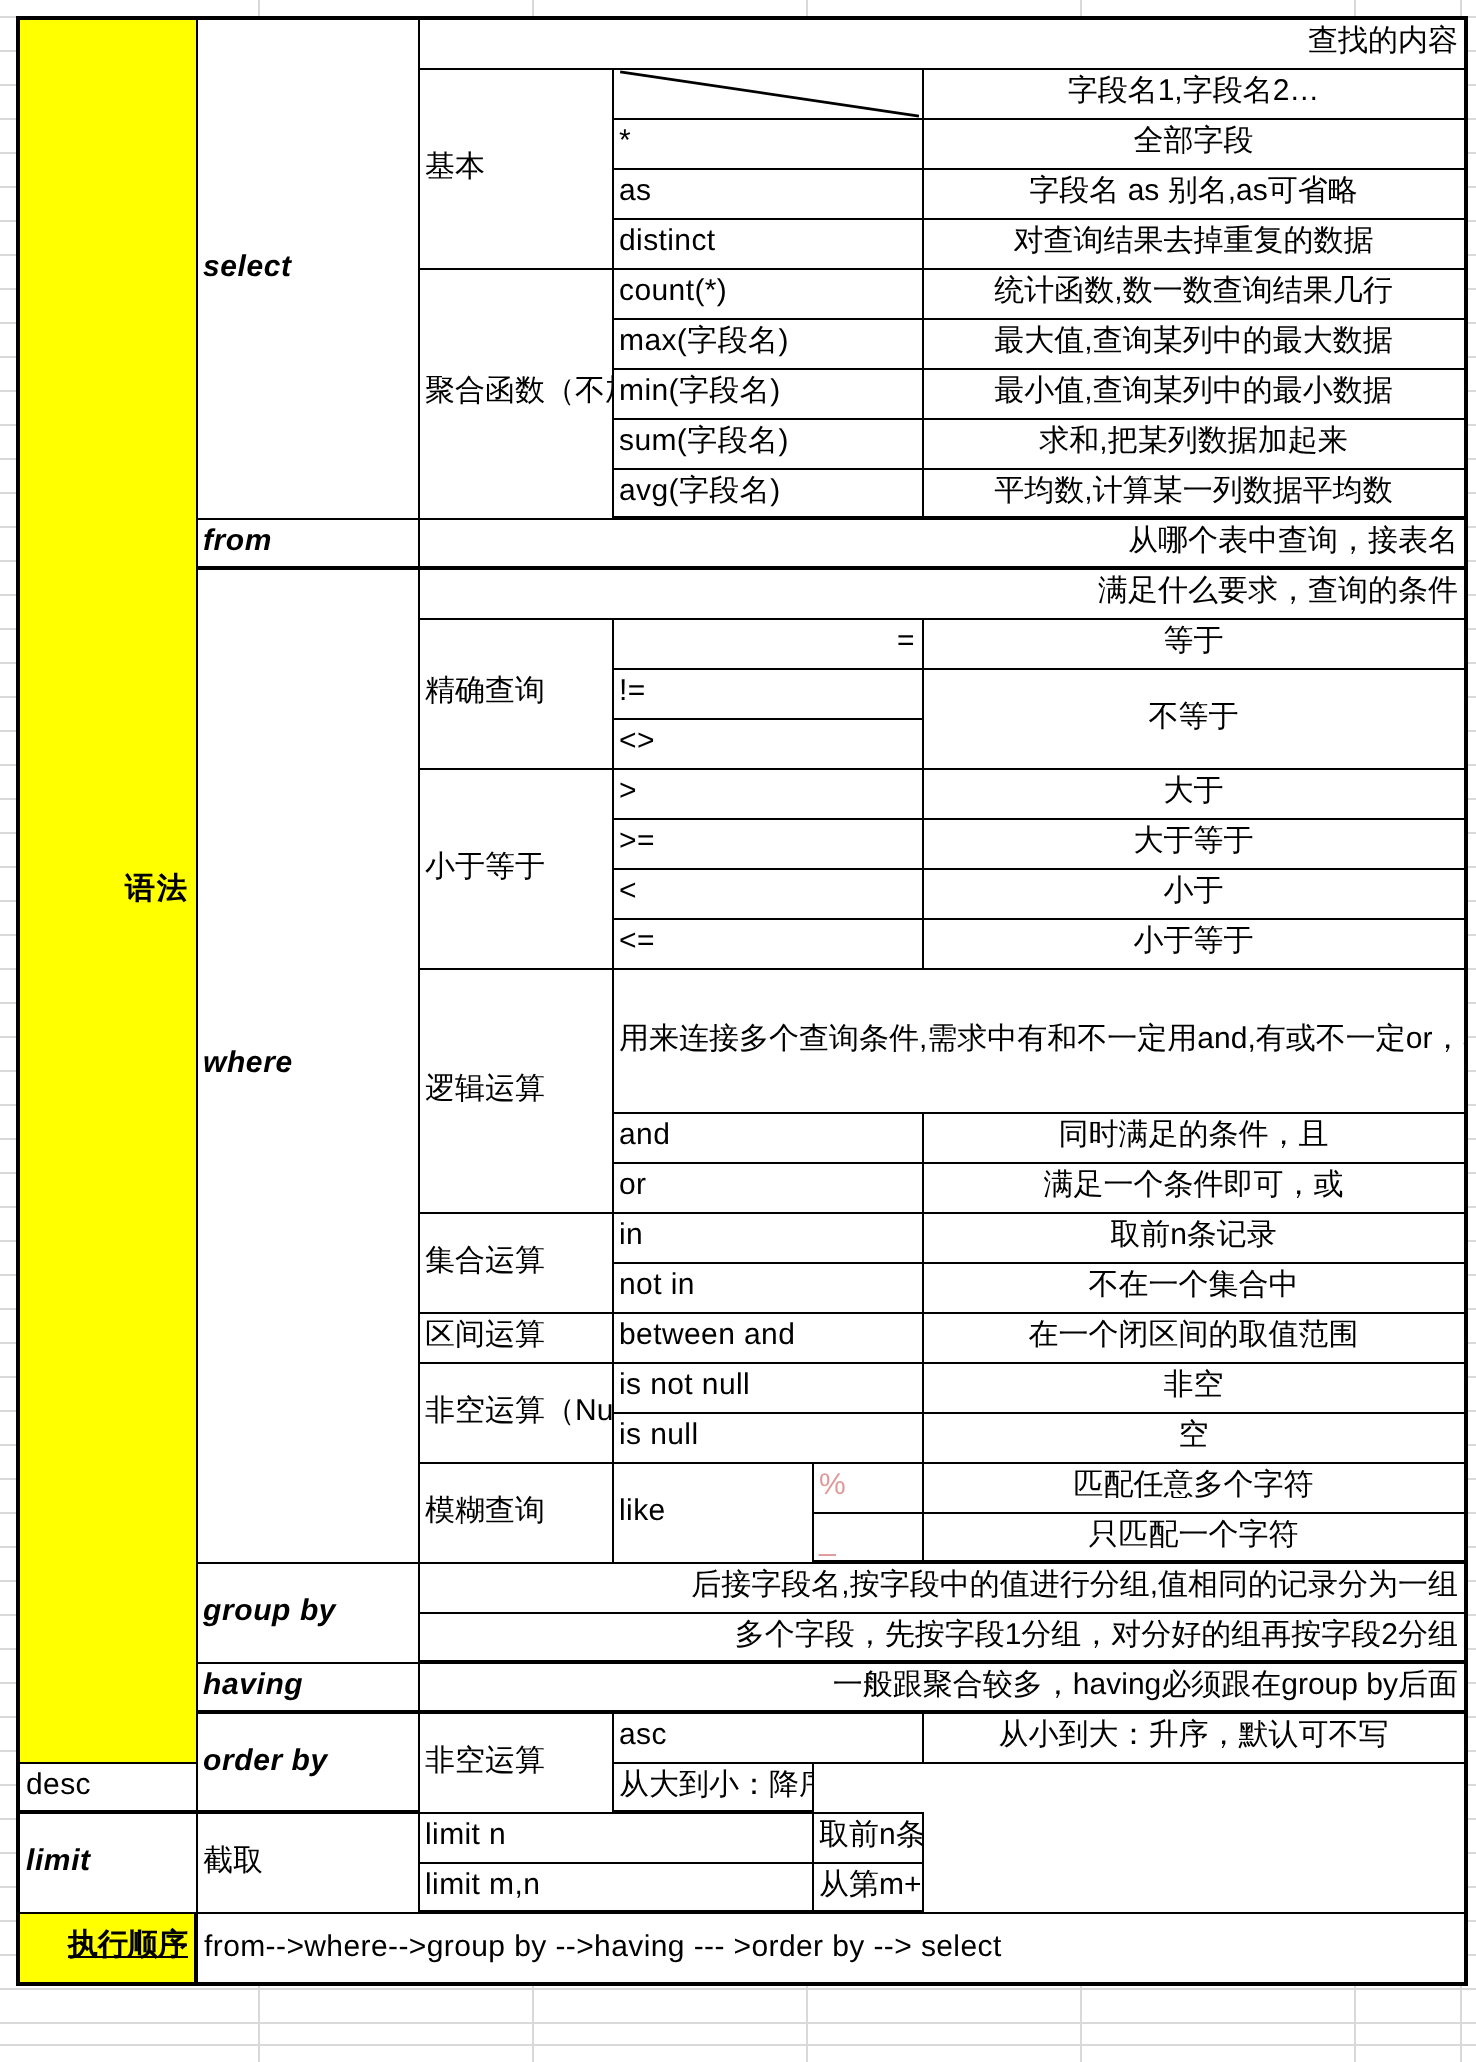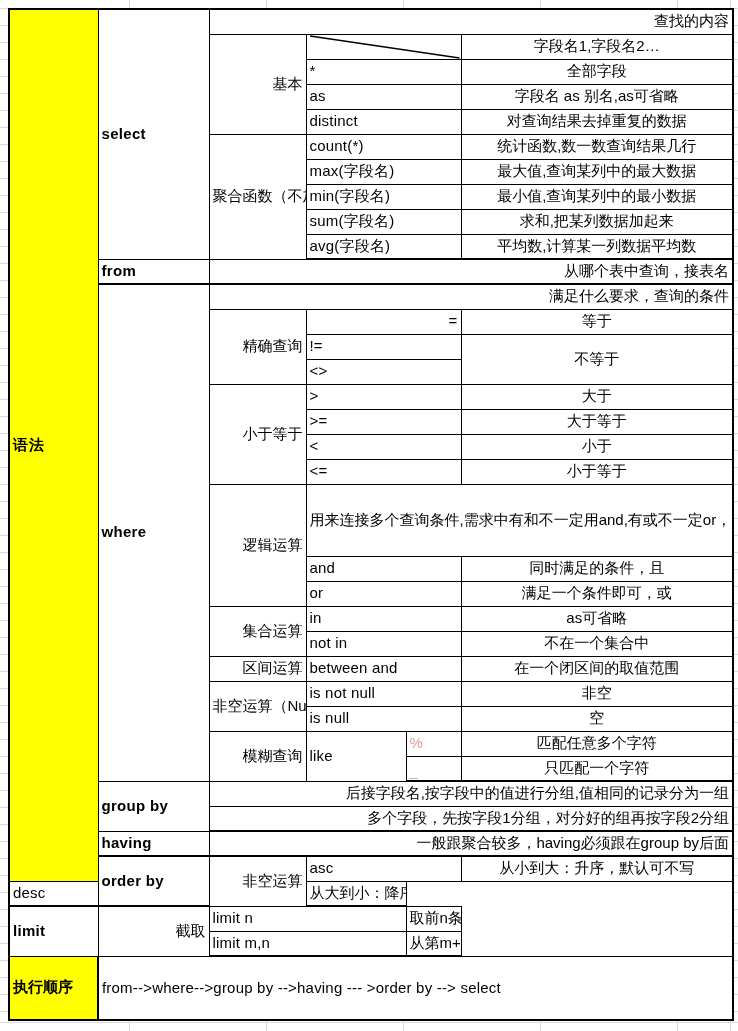--- a/index.html
+++ b/index.html
@@ -39,38 +39,39 @@
     height:25px;
     box-sizing:border-box;
     overflow:hidden;
     white-space:nowrap;
   }
   
   table.grid{border:2px solid #000;}
 
   .yellow{
     background:#ffff00 !important;
-    text-align:left;
+    text-align:right;
     font-weight:bold;
     font-size:25px;
     color:#000;
     letter-spacing:1px;
   }
   .yellow.small{font-size:15px;letter-spacing:0;}
 
   .kw{
     color:#c00000;
     font-weight:bold;
     font-size:21px;
     text-align:left;
     padding-left:6px;
     letter-spacing:0.3px;
+    font-style:italic;
   }
   .cat{
-    text-align:right;
+    text-align:left;
     font-size:15px;
     color:#000;
     white-space:normal;
     line-height:1.15;
   }
   .syn{
     color:#d04a4a;
     font-size:15px;
     text-align:left;
     padding-left:6px;
@@ -218,21 +219,21 @@
     <td class="desc">同时满足的条件，且</td>
   </tr>
   <tr>
     <td class="syn" colspan="2">or</td>
     <td class="desc">满足一个条件即可，或</td>
   </tr>
 
   <tr>
     <td class="cat" rowspan="2">集合运算</td>
     <td class="syn" colspan="2">in</td>
-    <td class="desc">as可省略</td>
+    <td class="desc">取前n条记录</td>
   </tr>
   <tr>
     <td class="syn" colspan="2">not in</td>
     <td class="desc">不在一个集合中</td>
   </tr>
 
   <tr>
     <td class="cat">区间运算</td>
     <td class="syn" colspan="2">between  and</td>
     <td class="desc">在一个闭区间的取值范围</td>
@@ -288,20 +289,20 @@
     <td class="cat" rowspan="2">截取</td>
     <td class="syn" colspan="2">limit n</td>
     <td class="desc">取前n条记录，n是整数</td>
   </tr>
   <tr>
     <td class="syn thickbot" colspan="2">limit m,n</td>
     <td class="desc thickbot">从第m+1开始向下取n条记录</td>
   </tr>
 
   <tr>
-    <td class="yellow small thickright" style="height:64px;">执行顺序</td>
+    <td class="yellow small thickright" style="height:36px;text-decoration:underline;">执行顺序</td>
     <td class="seq" colspan="5">from--&gt;where--&gt;group by --&gt;having --- &gt;order by --&gt; select</td>
   </tr>
 
   </tbody>
 </table>
 
 </div>
 
 </body></html>

